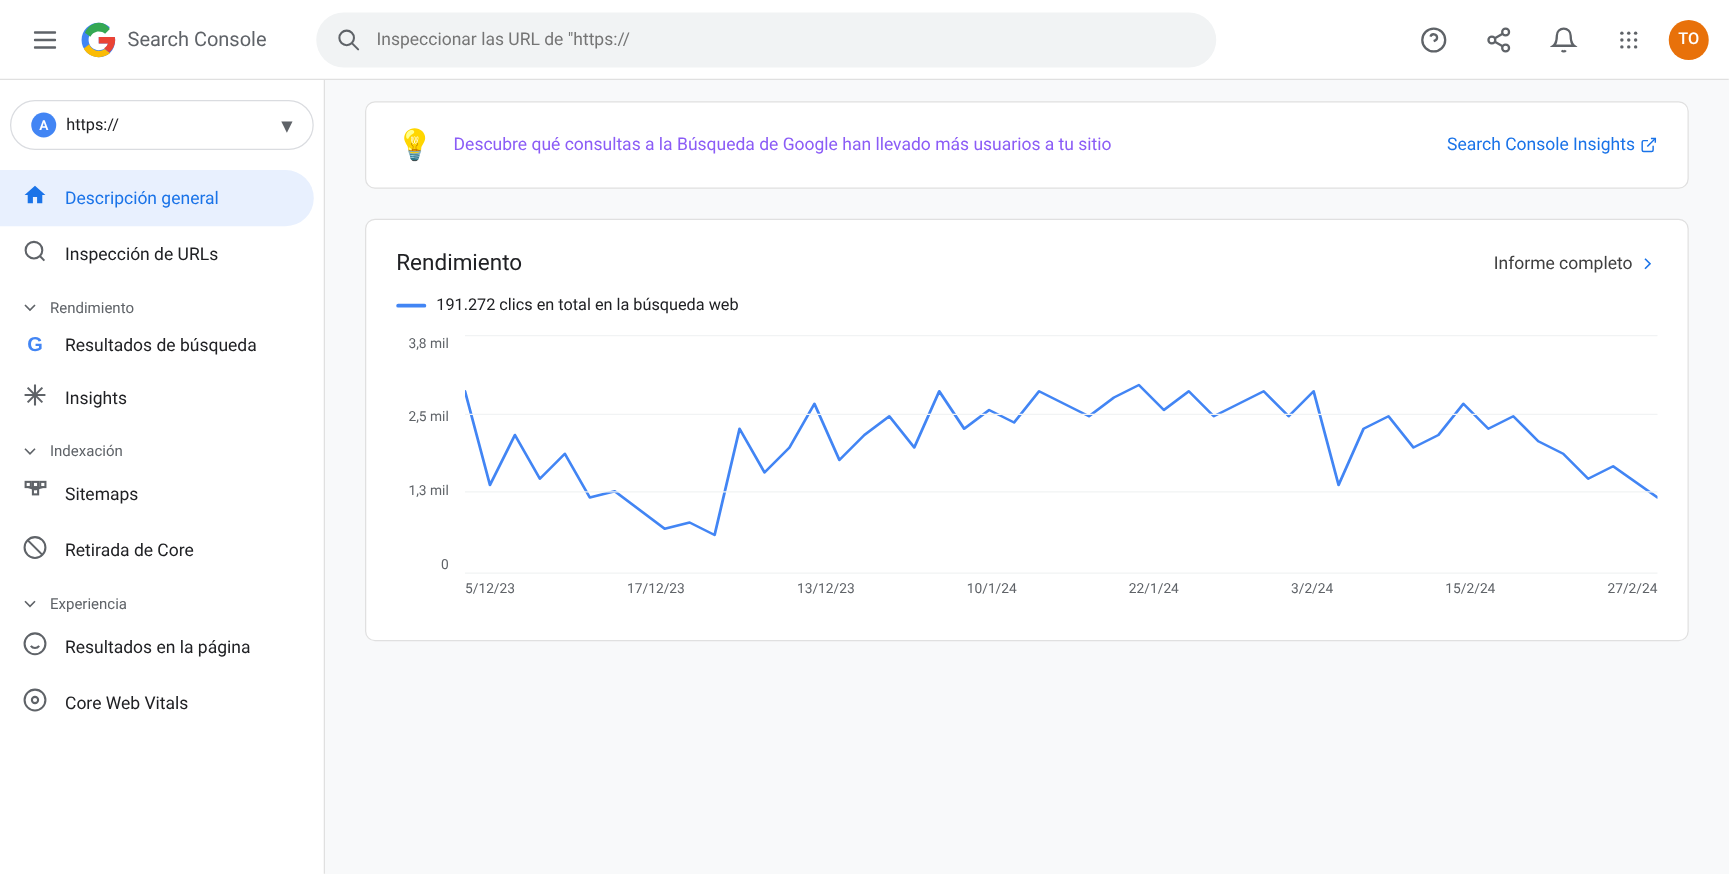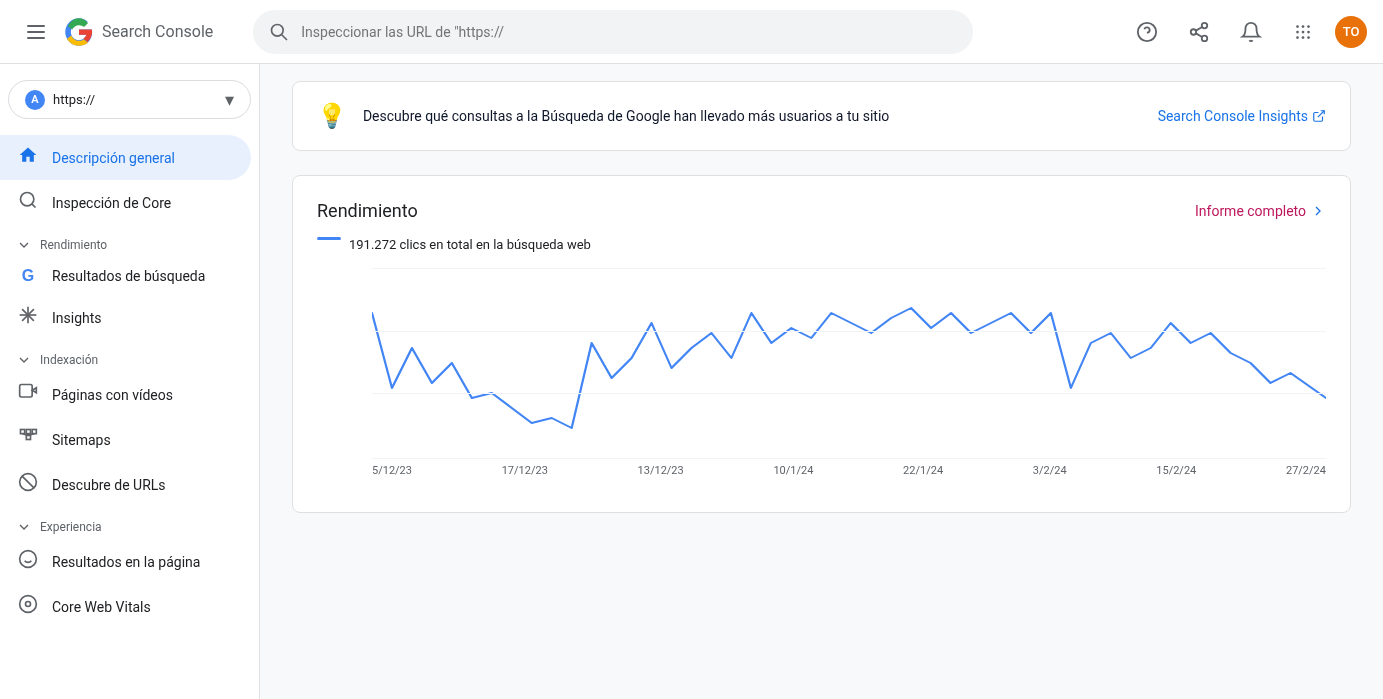--- a/index.html
+++ b/index.html
@@ -133,21 +133,21 @@
       background: #fff;
       border: 1px solid #e0e0e0;
       border-radius: 8px;
       padding: 20px 24px;
       display: flex;
       align-items: center;
       gap: 16px;
       margin-bottom: 24px;
     }
     .insight-icon { font-size: 24px; color: #f9ab00; flex-shrink: 0; }
-    .insight-text { flex: 1; font-size: 14px; color: #0f172a; }
+    .insight-text { flex: 1; font-size: 14px; color: #8b5cf6; }
     .insight-link {
       color: #1a73e8; font-size: 14px; cursor: pointer;
       display: flex; align-items: center; gap: 4px;
       white-space: nowrap;
     }
 
     
     .perf-card {
       background: #fff;
       border: 1px solid #e0e0e0;
@@ -155,26 +155,26 @@
       padding: 24px;
     }
     .perf-card-header {
       display: flex; align-items: center; justify-content: space-between;
       margin-bottom: 16px;
     }
     .perf-card-title {
       font-size: 18px; font-weight: 400; color: #202124;
     }
     .perf-full-report {
-      color: #be185d; font-size: 14px; cursor: pointer;
+      color: #404040; font-size: 14px; cursor: pointer;
       display: flex; align-items: center; gap: 4px;
     }
 
     .perf-legend {
-      display: flex; gap: 8px;
+      display: flex; align-items: center; gap: 8px;
       margin-bottom: 16px; font-size: 13px; color: #202124;
     }
     .legend-line {
       width: 24px; height: 3px; background: #4285f4; border-radius: 2px;
     }
 
     
     .chart-container {
       position: relative;
       height: 220px;
@@ -286,21 +286,21 @@
     <span>Descripción general</span>
   </div>
 
   <div class="nav-item">
     <span class="nav-icon">
       <svg width="20" height="20" viewBox="0 0 24 24" fill="none" stroke="#5f6368" stroke-width="2">
           <circle cx="11" cy="11" r="8"></circle>
           <line x1="21" y1="21" x2="16.65" y2="16.65"></line>
         </svg>
     </span>
-    <span>Inspección de Core</span>
+    <span>Inspección de URLs</span>
   </div>
 
   <div class="nav-section-header">
     <svg viewBox="0 0 24 24" fill="none" stroke="#5f6368" stroke-width="2">
         <polyline points="6 9 12 15 18 9"></polyline>
       </svg>
     <span>Rendimiento</span>
   </div>
 
   <div class="nav-item">
@@ -321,29 +321,20 @@
   </div>
 
   <div class="nav-section-header">
     <svg viewBox="0 0 24 24" fill="none" stroke="#5f6368" stroke-width="2">
         <polyline points="6 9 12 15 18 9"></polyline>
       </svg>
     <span>Indexación</span>
   </div>
 
 
-  <div class="nav-item">
-    <span class="nav-icon">
-      <svg width="20" height="20" viewBox="0 0 24 24" fill="none" stroke="#5f6368" stroke-width="2">
-          <rect x="2" y="3" width="15" height="15" rx="2"></rect>
-          <polygon points="22 7 17 10 22 13 22 7"></polygon>
-        </svg>
-    </span>
-    <span>Páginas con vídeos</span>
-  </div>
 
   <div class="nav-item">
     <span class="nav-icon">
       <svg width="20" height="20" viewBox="0 0 24 24" fill="none" stroke="#5f6368" stroke-width="2">
           <rect x="3" y="3" width="5" height="5"></rect>
           <rect x="10" y="3" width="5" height="5"></rect>
           <rect x="17" y="3" width="5" height="5"></rect>
           <rect x="10" y="10" width="5" height="5"></rect>
           <line x1="12" y1="8" x2="12" y2="10"></line>
           <line x1="5.5" y1="8" x2="12" y2="10"></line>
@@ -353,21 +344,21 @@
     <span>Sitemaps</span>
   </div>
 
   <div class="nav-item">
     <span class="nav-icon">
       <svg width="20" height="20" viewBox="0 0 24 24" fill="none" stroke="#5f6368" stroke-width="2">
           <circle cx="12" cy="12" r="10"></circle>
           <line x1="4.93" y1="4.93" x2="19.07" y2="19.07"></line>
         </svg>
     </span>
-    <span>Descubre de URLs</span>
+    <span>Retirada de Core</span>
   </div>
 
   <div class="nav-section-header">
     <svg viewBox="0 0 24 24" fill="none" stroke="#5f6368" stroke-width="2">
         <polyline points="6 9 12 15 18 9"></polyline>
       </svg>
     <span>Experiencia</span>
   </div>
 
   <div class="nav-item">
@@ -419,20 +410,26 @@
         </svg>
       </a>
     </div>
 
     <div class="perf-legend">
       <div class="legend-line"></div>
       <span>191.272 clics en total en la búsqueda web</span>
     </div>
 
     <div class="chart-container">
+      <div class="chart-y-labels">
+        <span>3,8 mil</span>
+        <span>2,5 mil</span>
+        <span>1,3 mil</span>
+        <span>0</span>
+      </div>
 
       <div class="chart-area">
         
         <div class="chart-grid-line" style="top:0%;"></div>
         <div class="chart-grid-line" style="top:33%;"></div>
         <div class="chart-grid-line" style="top:66%;"></div>
         <div class="chart-grid-line" style="top:100%;"></div>
 
         <svg width="100%" height="100%" viewBox="0 0 860 190" preserveAspectRatio="none">
 

